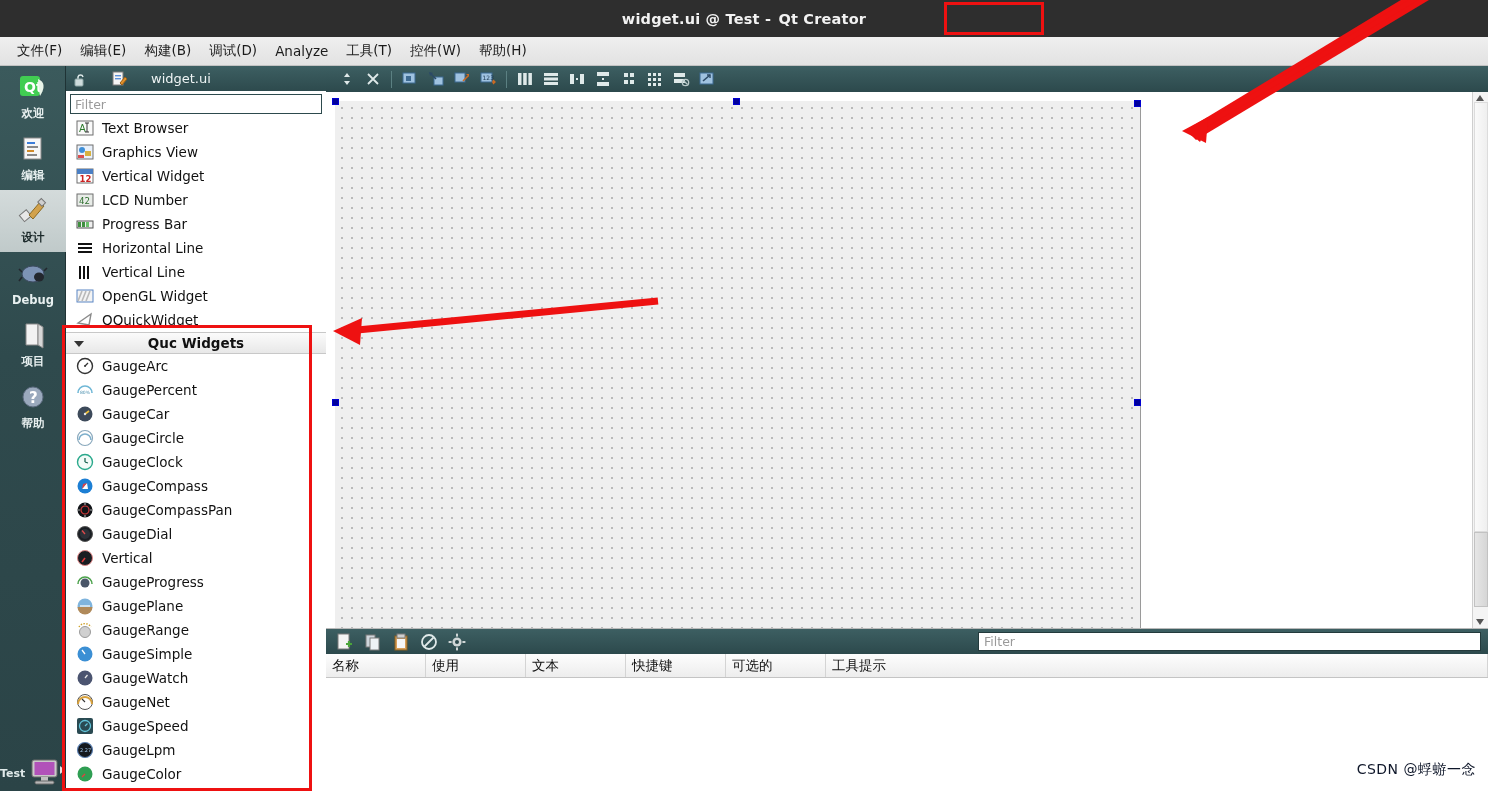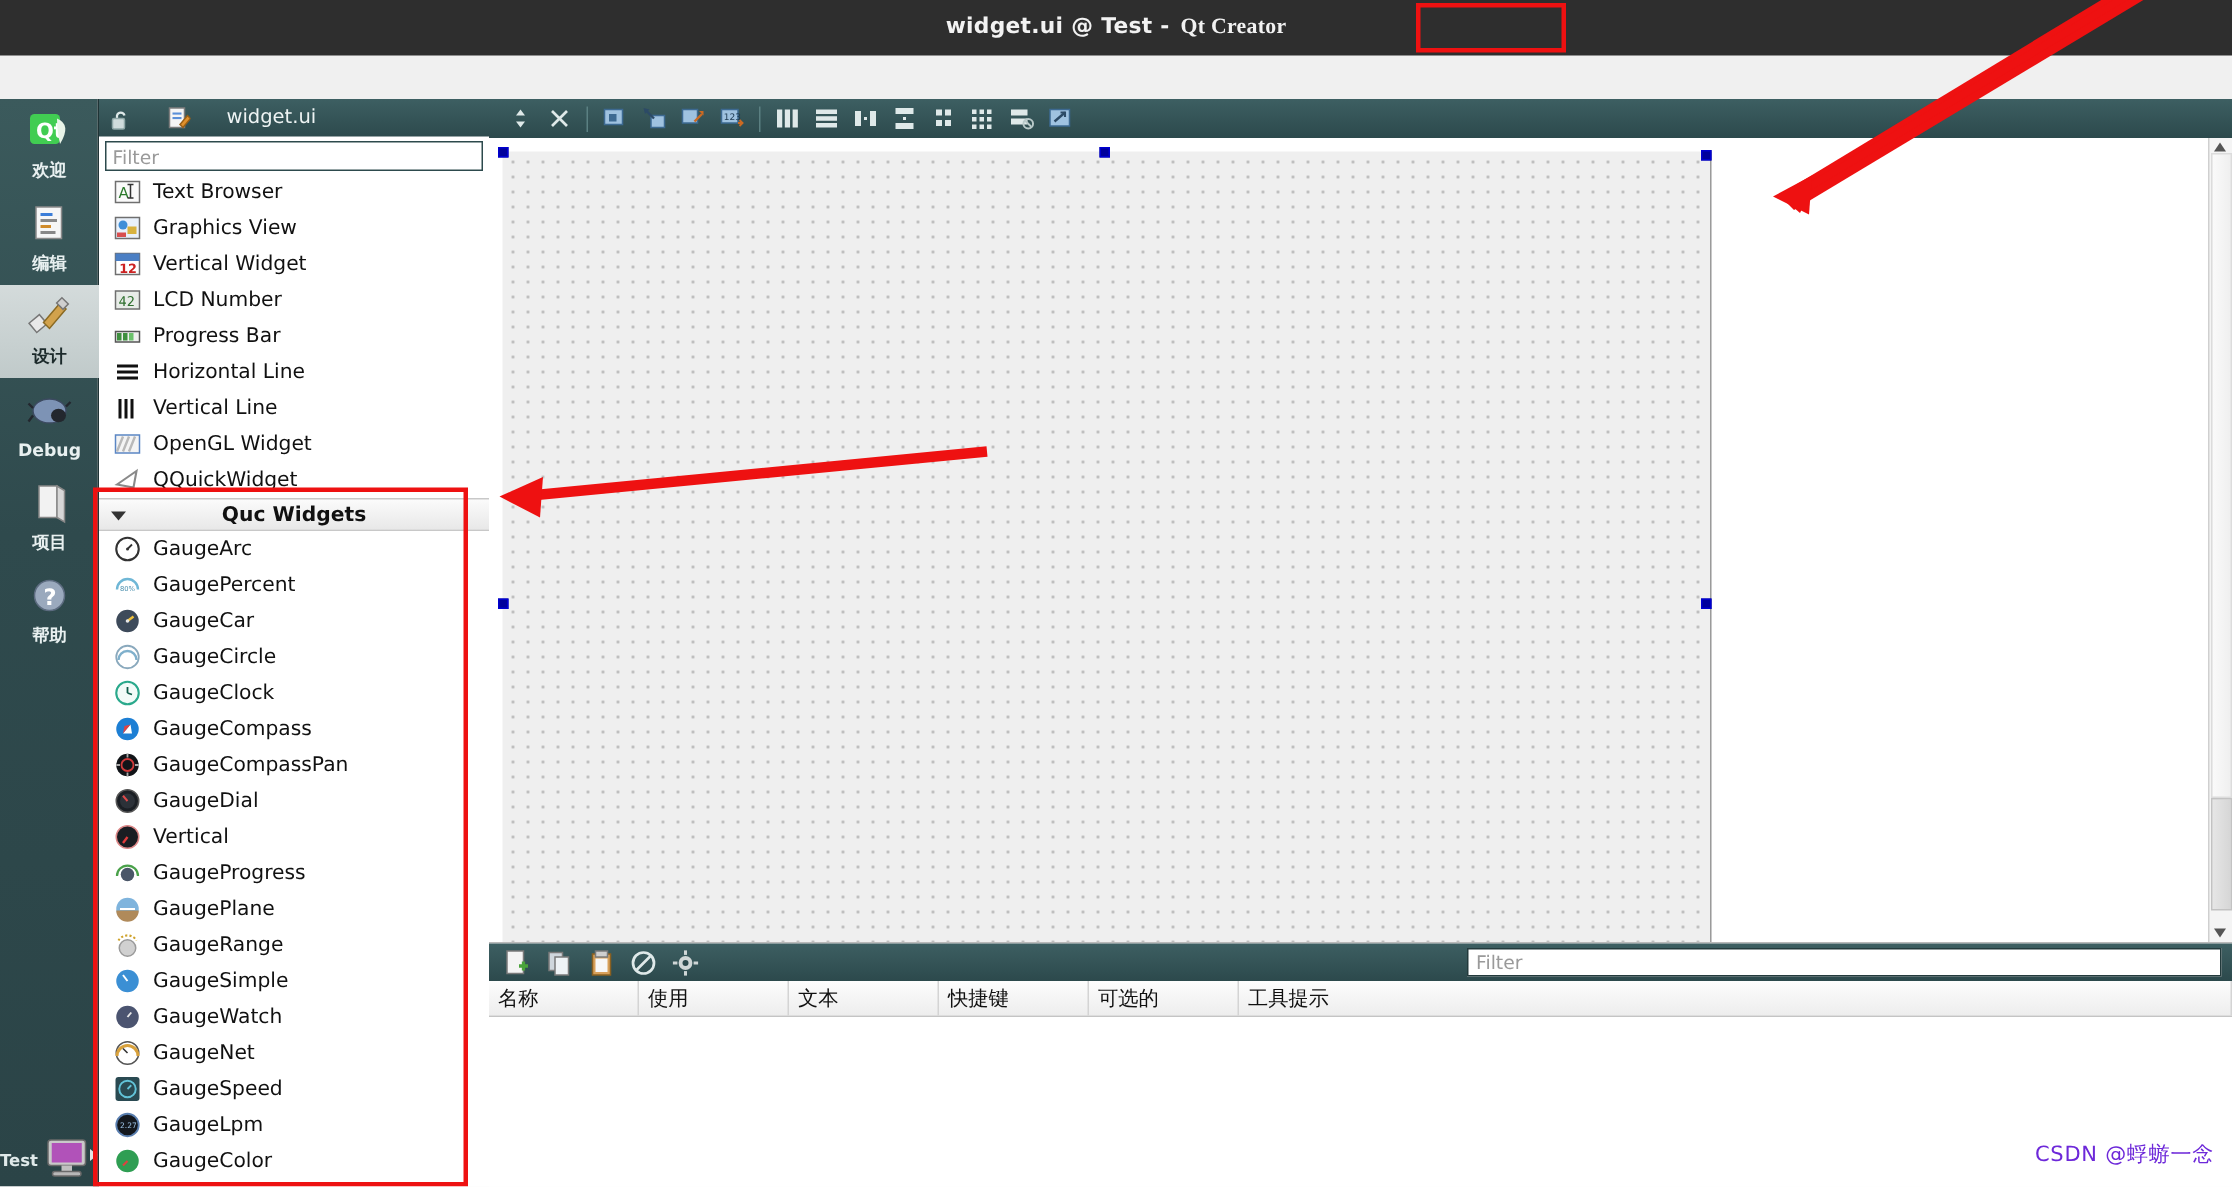--- a/index.html
+++ b/index.html
@@ -18,21 +18,21 @@
   
   .titlebar {
     position: absolute; left: 0; top: 0; width: 1488px; height: 37px;
     background: #2e2e2e;
     display: flex; align-items: center; justify-content: center;
   }
   .titlebar-text {
     color: #f2f2f2; font-size: 14.5px; font-weight: bold;
     letter-spacing: .2px;
   }
-  .title-part-2 { margin-left: 2px; font-family: Liberation Serif, serif; }
+  .title-part-2 { margin-left: 2px; }
   .title-hl {
     position: absolute;
     left: 944px; top: 2px; width: 100px; height: 33px;
     border: 3px solid #ee1111;
   }
 
   
   .menubar {
     position: absolute; left: 0; top: 37px; width: 1488px; height: 29px;
     background: linear-gradient(to bottom,#efefef,#e2e2e2);
@@ -217,36 +217,46 @@
     position: absolute; left: 0; top: 49px; width: 1162px; height: 114px;
     background: #ffffff;
   }
 
   
   .arrow-svg { position: absolute; left: 0; top: 0; pointer-events: none; }
 
   
   .watermark {
     position: absolute; right: 12px; bottom: 12px;
-    color: #6d28d9; font-size: 14px; letter-spacing: .5px;
+    color: #0f172a; font-size: 14px; letter-spacing: .5px;
   }
 </style>
 </head>
 <body>
 
 <div id="app">
 
   <div class="titlebar">
     <div class="titlebar-text">
       <span>widget.ui @ Test -</span>
       <span class="title-part-2">Qt Creator</span>
     </div>
     <div class="title-hl"></div>
   </div>
 
+  <div class="menubar">
+    <div class="menu-item">文件(F)</div>
+    <div class="menu-item">编辑(E)</div>
+    <div class="menu-item">构建(B)</div>
+    <div class="menu-item">调试(D)</div>
+    <div class="menu-item">Analyze</div>
+    <div class="menu-item">工具(T)</div>
+    <div class="menu-item">控件(W)</div>
+    <div class="menu-item">帮助(H)</div>
+  </div>
 
   <div class="modebar">
 
     <div class="mode-item">
       <span class="mode-ico">
         <svg width="31" height="31" viewBox="0 0 31 31">
           <rect x="2" y="3" width="20" height="20" rx="3" fill="#41cd52"></rect>
           <text x="6" y="19" font-size="14" font-weight="bold" fill="#ffffff" font-family="DejaVu Sans">Qt</text>
           <path d="M20 6 Q30 10 22 23 Q20 14 20 6Z" fill="#e9f5e9"></path>
         </svg>

